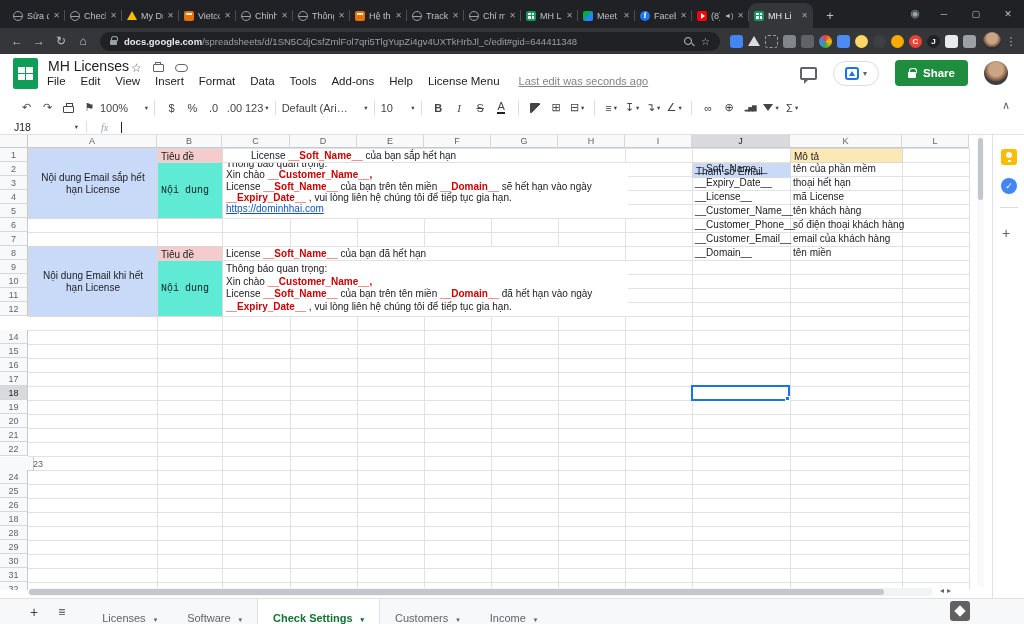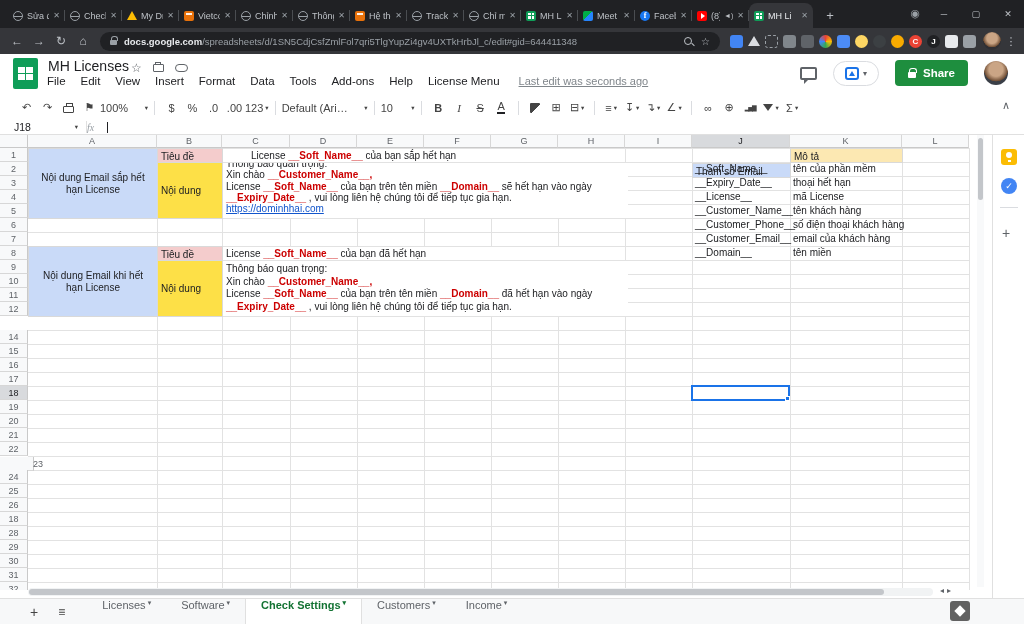--- a/index.html
+++ b/index.html
@@ -107,39 +107,39 @@
   .ta{border-bottom:2px solid #202124;line-height:11px;}
   .ifill{width:10px;height:10px;background:linear-gradient(135deg,#444 60%,transparent 60%);border-radius:1px;}
   .chartg{font-size:6px;letter-spacing:-1px;}
   .funnel{width:0;height:0;border-left:5px solid transparent;border-right:5px solid transparent;border-top:7px solid #444;}
   .tcollapse{position:absolute;right:14px;top:4px;color:#5f6368;font-size:11px;}
 
   
   .fbar{position:absolute;top:66px;left:0;width:1024px;height:15px;border-bottom:1px solid #e0e0e0;display:flex;align-items:center;font-size:10.5px;background:#fff;}
   .namebox{width:78px;padding-left:14px;display:flex;justify-content:space-between;align-items:center;color:#202124;}
   .nbsep{width:1px;height:12px;background:#e0e0e0;margin-left:8px;}
-  .fx{font:italic 10px "Liberation Serif",serif;color:#9aa0a6;margin-left:0;}
+  .fx{font:italic 10px "Liberation Serif",serif;color:#9aa0a6;margin-left:14px;}
   .cur{width:1px;height:11px;background:#202124;margin-left:13px;}
 
   
   .gridwrap{position:absolute;top:81px;left:0;width:986px;height:455px;overflow:hidden;background:#fff;}
   .corner{position:absolute;left:0;top:0;width:28px;height:13px;background:#f8f9fa;border-right:1px solid #c9c9c9;border-bottom:1px solid #c9c9c9;}
   .colhead{position:absolute;top:0;height:13px;background:#f8f9fa;border-right:1px solid #d7d7d7;border-bottom:1px solid #c9c9c9;
            font-size:9px;color:#5f6368;text-align:center;line-height:13px;}
   .colhead.sel{background:#d8dadd;color:#202124;}
   .rownum{position:absolute;left:0;width:28px;height:14px;background:#f8f9fa;border-right:1px solid #c9c9c9;border-bottom:1px solid #d7d7d7;
           font-size:9px;color:#5f6368;text-align:center;line-height:14px;}
   .rownum.sel{background:#d8dadd;color:#202124;}
   .cellbg{position:absolute;left:28px;top:13px;width:941px;height:442px;
           background-image:repeating-linear-gradient(to bottom,#e2e2e2 0,#e2e2e2 1px,transparent 1px,transparent 14px);}
   .vline{position:absolute;top:13px;height:442px;width:1px;background:#e2e2e2;}
   .blk{position:absolute;border:1px solid #d9d9d9;font-size:10px;color:#202124;}
   .blk.blue{background:#c9daf8;display:flex;align-items:center;justify-content:center;text-align:center;line-height:12px;padding:0 6px;}
   .blk.pink{background:#f4cccc;padding:1px 3px;line-height:13px;}
-  .blk.green{background:#fde047;display:flex;align-items:center;padding:0 3px;}
+  .blk.green{background:#5eead4;display:flex;align-items:center;padding:0 3px;font-family:Liberation Mono, monospace;}
   .blk.yellow{background:#fce8b2;padding:1px 3px;line-height:13px;}
   .strip{position:absolute;background:#fff;font-size:10px;line-height:13px;padding-left:3px;white-space:nowrap;}
   .rblock{position:absolute;background:#fff;font-size:10px;overflow:hidden;padding-left:3px;}
   .rline{line-height:11.3px;white-space:nowrap;}
   .rblock.second .rline{line-height:12.5px;}
   .seg-p{color:#202124;}
   .seg-r{color:#cc0000;font-weight:bold;}
   .seg-l{color:#1155cc;text-decoration:underline;}
   #params{position:absolute;left:692px;top:27px;width:212px;}
   .prow{position:absolute;left:0;width:212px;height:14px;font-size:10px;line-height:14px;white-space:nowrap;}
@@ -163,21 +163,21 @@
   .pdiv{position:absolute;left:7px;top:72px;width:18px;height:1px;background:#dadce0;}
   .pplus{position:absolute;left:9px;top:90px;color:#5f6368;font-size:14px;}
   .pcollapse{position:absolute;left:1002px;top:546px;color:#5f6368;font-size:13px;}
 
   
   .bbar{position:absolute;left:0;top:544px;width:1024px;height:26px;background:#f7f8f9;border-top:1px solid #e0e0e0;
         display:flex;align-items:center;}
   .addsheet{margin-left:30px;font-size:14px;color:#444;}
   .allsheets{margin-left:20px;color:#444;font-size:12px;}
   #stabs{display:flex;margin-left:22px;height:25px;}
-  .stab{padding:0 15px;display:flex;align-items:flex-start;gap:2px;font-size:11px;color:#5f6368;}
+  .stab{padding:0 15px;display:flex;align-items:flex-end;gap:8px;font-size:11px;color:#5f6368;}
   .stab .scaret{font-size:7px;color:#5f6368;}
   .stab.active{background:#fff;color:#137333;font-weight:bold;border-left:1px solid #e0e0e0;border-right:1px solid #e0e0e0;}
   .stab.active .scaret{color:#137333;}
   .explore{position:absolute;right:54px;top:547px;width:20px;height:20px;background:#616161;border-radius:3px;}
   .explore::after{content:'';position:absolute;left:6px;top:6px;width:8px;height:8px;background:#fff;transform:rotate(45deg);}
 </style>
 </head>
 <body>
 
 <div class="screen">

